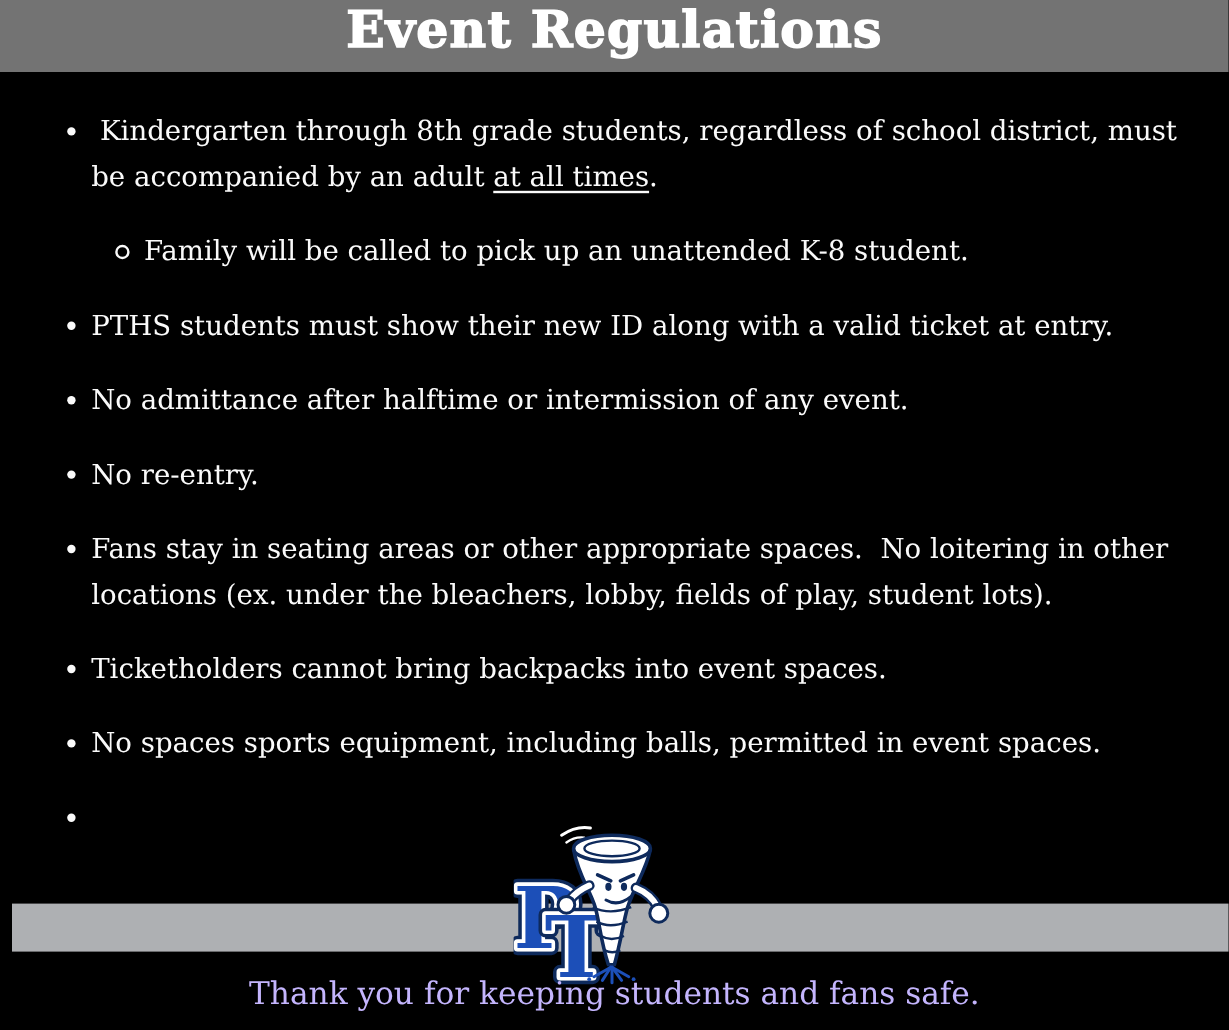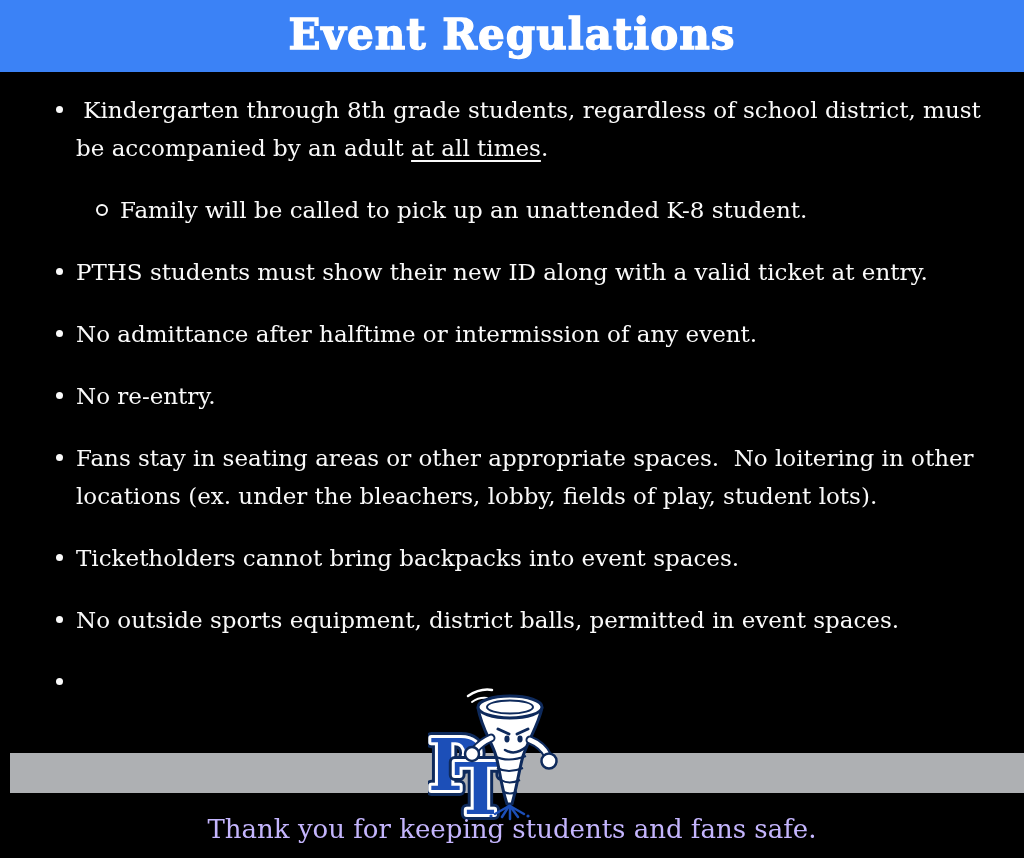--- a/index.html
+++ b/index.html
@@ -5,23 +5,23 @@
   html,body{margin:0;padding:0;background:#000;}
   .page{
     position:relative;
     width:1024px;height:858px;
     background:#000;
     overflow:hidden;
     font-family:"DejaVu Serif", serif;
   }
   
   .banner{
-    position:absolute;top:0;left:0;right:0;height:72px;
-    background:#3b82f6;
-    display:flex;align-items:flex-start;justify-content:center;
+    position:absolute;top:0;left:0;right:0;height:60px;
+    background:#737373;
+    display:flex;align-items:flex-end;justify-content:center;
   }
   .banner h1{
     margin:0;
     color:#fff;
     font-size:42px;
     font-weight:bold;
     letter-spacing:1px;
     -webkit-text-stroke:1.3px #ffffff;
     line-height:70px;
   }
@@ -104,21 +104,21 @@
       <p>Fans stay in seating areas or other appropriate spaces.  No loitering in other locations (ex. under the bleachers, lobby, fields of play, student lots).</p>
     </div>
 
     <div class="item l1">
       <span class="m1"></span>
       <p>Ticketholders cannot bring backpacks into event spaces.</p>
     </div>
 
     <div class="item l1">
       <span class="m1"></span>
-      <p>No outside sports equipment, district balls, permitted in event spaces.</p>
+      <p>No spaces sports equipment, including balls, permitted in event spaces.</p>
     </div>
 
     <div class="item l1">
       <span class="m1"></span>
     </div>
 
   </main>
 
   <div class="gray-bar"></div>
 

